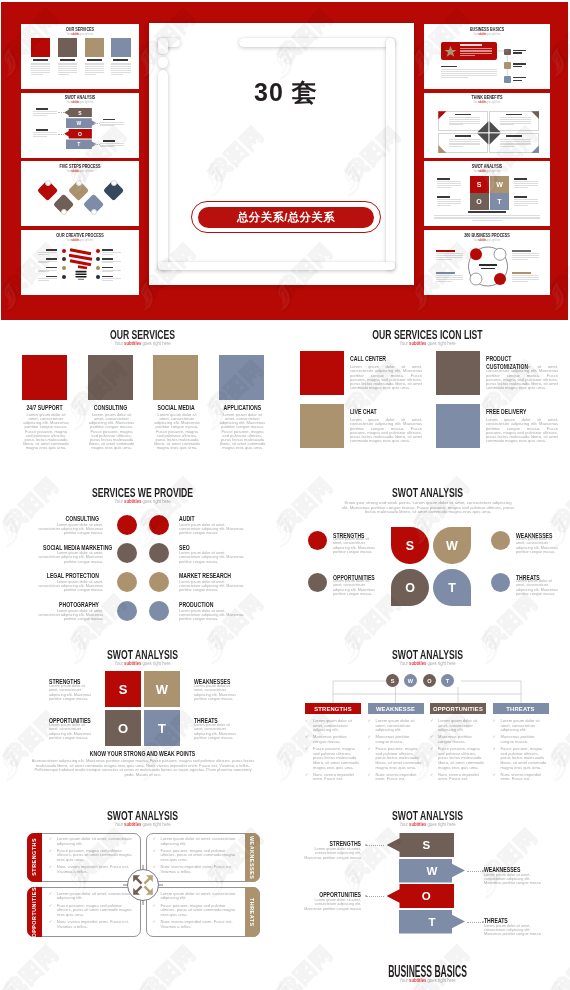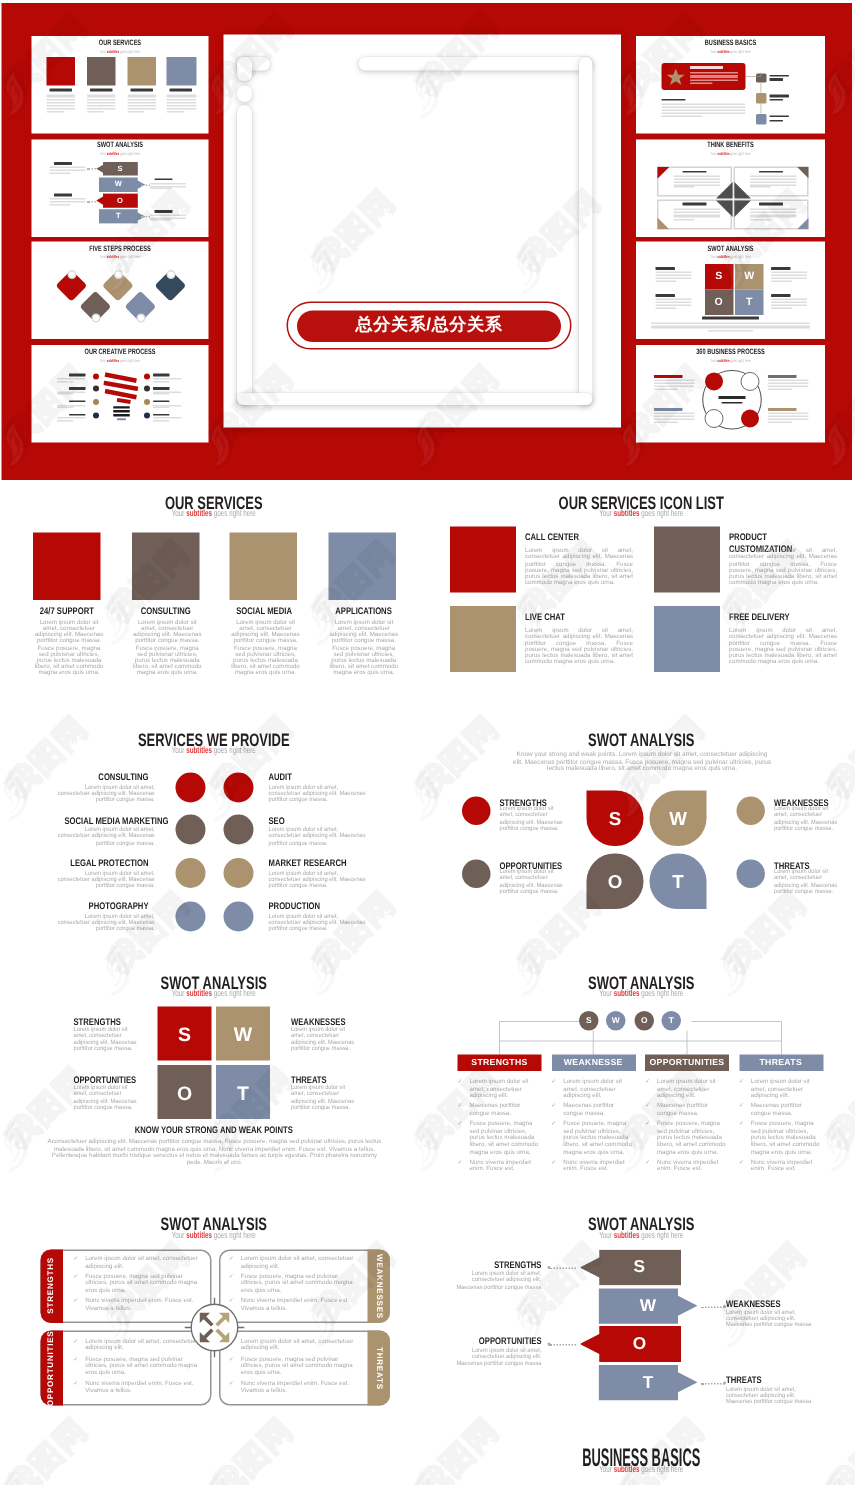--- a/index.html
+++ b/index.html
@@ -400,20 +400,21 @@
       <div class="frame-bar" style="left:9px;top:15px;width:22px;height:8.5px;border-radius:4px;"></div>
       <div class="frame-bar" style="left:9px;top:15px;width:9.5px;height:16px;border-radius:4px;"></div>
       <div class="frame-bar" style="left:9px;top:33.5px;width:9.5px;height:11px;border-radius:4.5px;"></div>
       <div class="frame-bar" style="left:9px;top:47px;width:9.5px;height:200px;"></div>
       <div class="frame-bar" style="left:90px;top:15px;width:156px;height:8.5px;"></div>
       <div class="frame-bar" style="left:236.5px;top:15px;width:9.5px;height:232px;"></div>
       <div class="frame-bar" style="left:9px;top:238.5px;width:237px;height:8.5px;"></div>
     </div>
 
     <div class="hero-inner">
+      <div class="hero-count">30 套</div>
     </div>
     <div class="hero-badge-outer"></div>
     <div class="hero-badge">总分关系/总分关系</div>
   </div>
 
   <div class="slide" style="left:0;top:320px;width:285px;height:162px;">
     <div class="s-title" style="top:8px;">OUR SERVICES</div>
     <div class="s-sub" style="top:20px;"><span>Your </span><b>subtitles</b><span> goes right here</span></div>
     <div id="svc-items">
         <div class="sq" style="left:22px;top:35px;background:#b60805;"></div>

